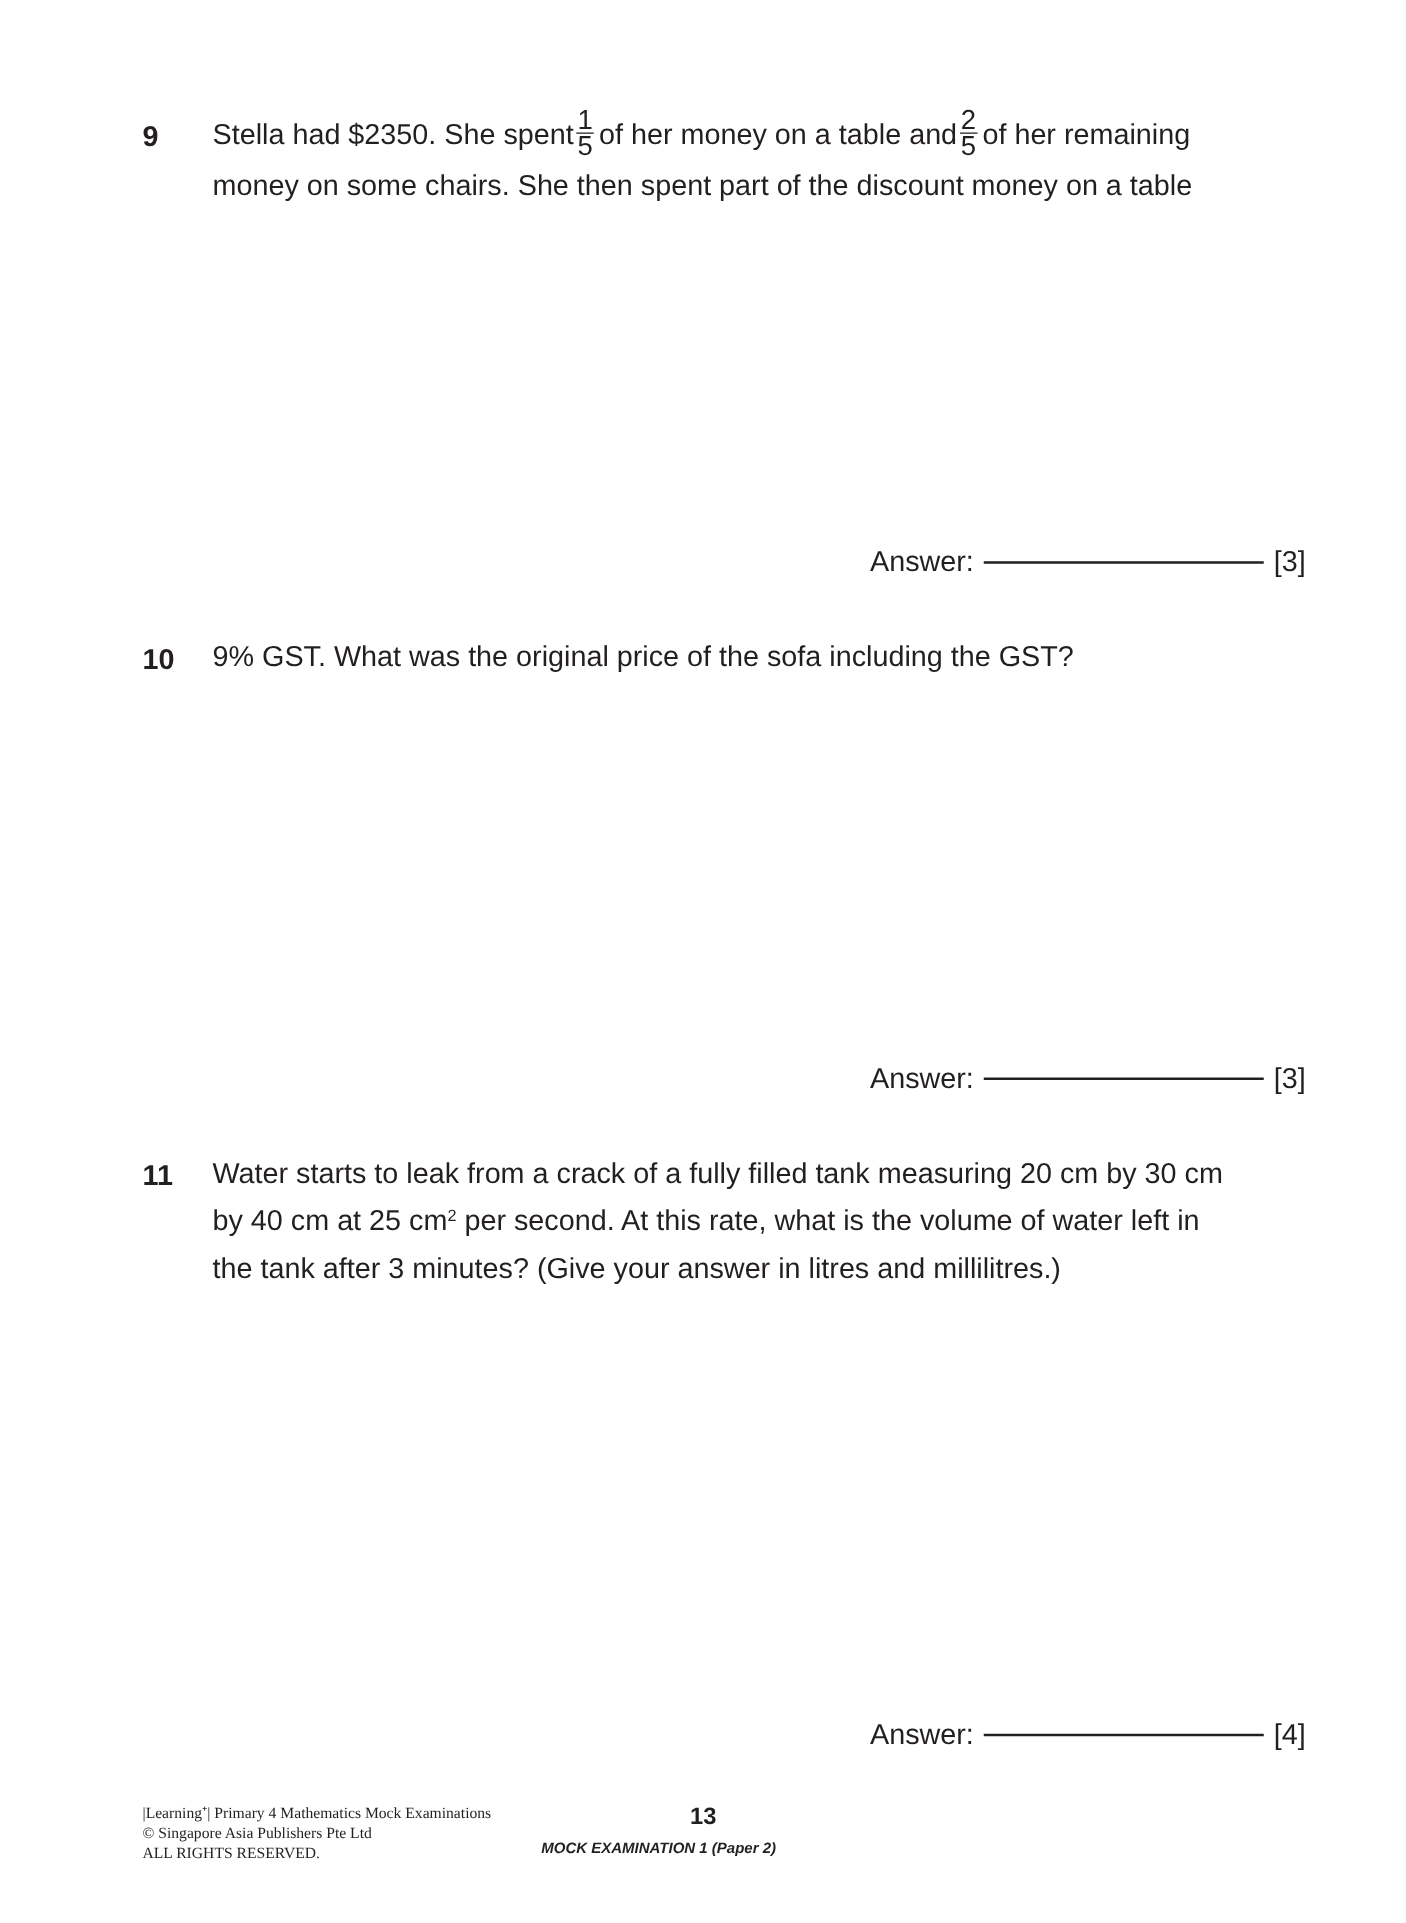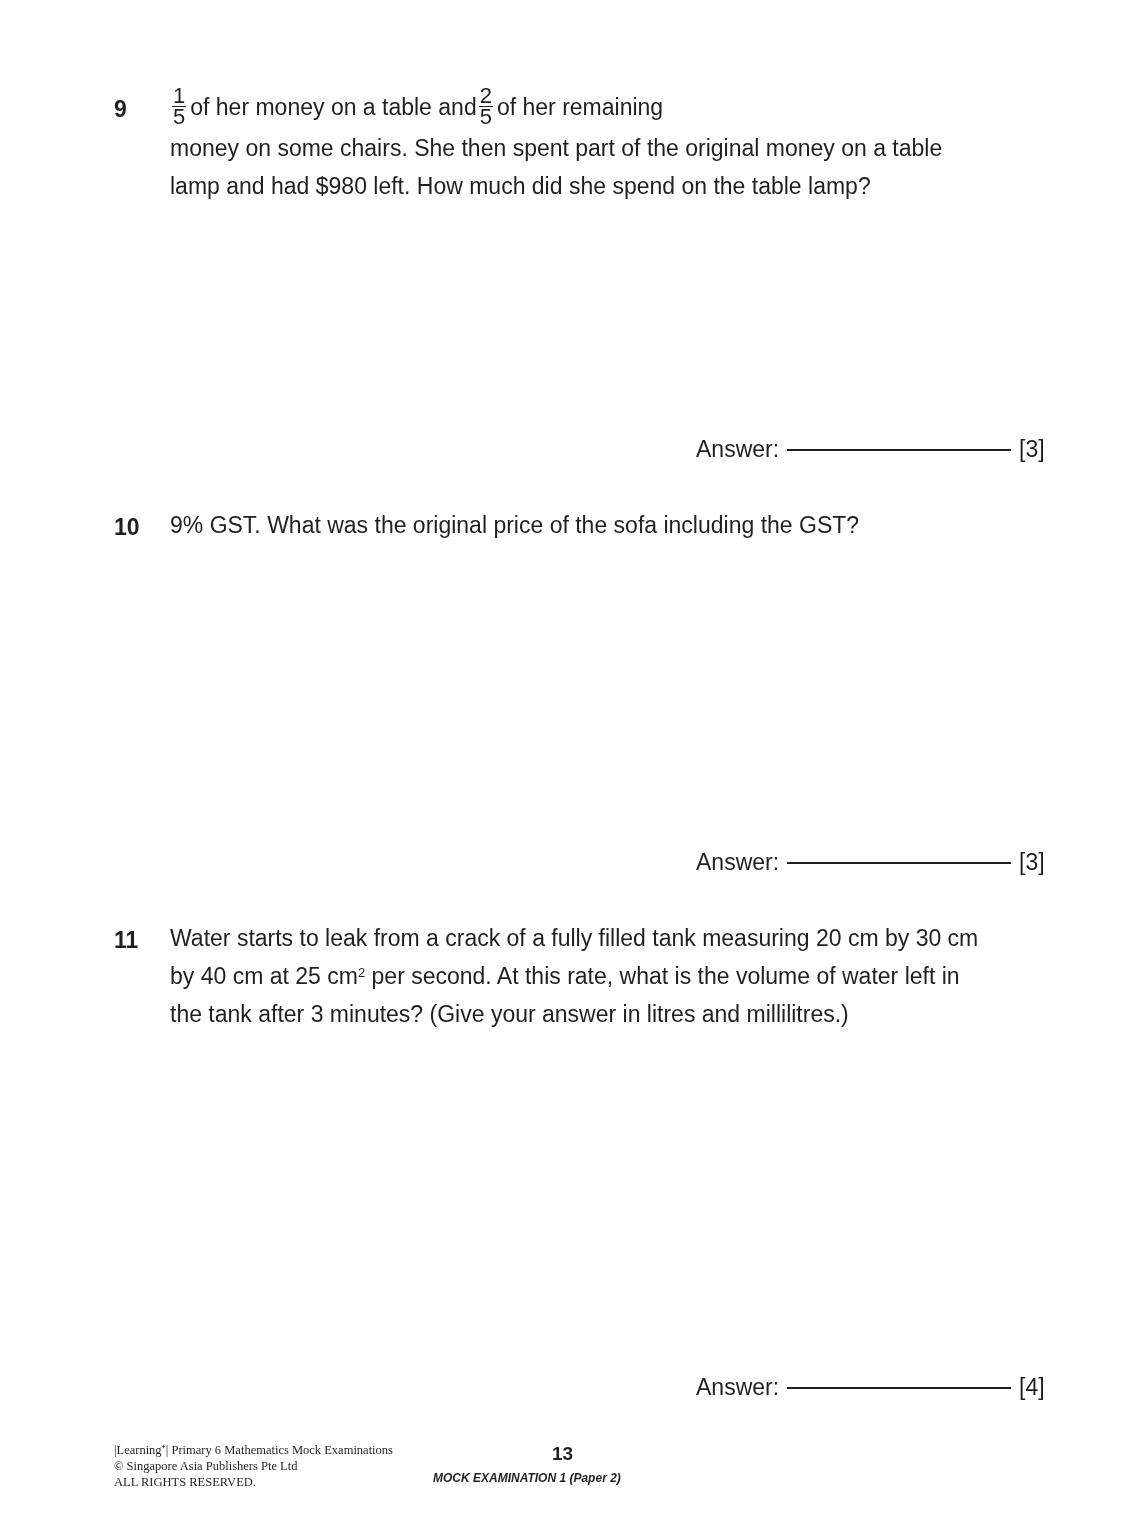--- a/index.html
+++ b/index.html
@@ -19,24 +19,23 @@
   .footer-num { position: absolute; left: 552px; top: 1443px; font-weight: bold; font-size: 19px; text-align: center; }
   .footer-title { position: absolute; left: 433px; top: 1471px; font-weight: bold; font-style: italic; font-size: 12px; }
 </style>
 </head>
 <body>
 
 <div class="q" style="top:88px;">
   <span class="qnum" style="top:8px;">9</span>
   <div class="qtext">
     <span class="line">
-      <span class="frac"><span class="num">1</span><span class="den">5</span></span><span>of her money on a table and</span><span class="frac"><span class="num">2</span><span class="den">5</span></span><span>of her remaining</span>
+      <span>Stella had $2350. She spent</span><span class="frac"><span class="num">1</span><span class="den">5</span></span><span>of her money on a table and</span><span class="frac"><span class="num">2</span><span class="den">5</span></span><span>of her remaining</span>
     </span>
-    <span class="line">money on some chairs. She then spent part of the original money on a table</span>
-    <span class="line">lamp and had $980 left. How much did she spend on the table lamp?</span>
+    <span class="line">money on some chairs. She then spent part of the discount money on a table</span>
   </div>
 </div>
 <div class="answer" style="top:436px;">
   <span>Answer:</span><span class="blank"></span><span>[3]</span>
 </div>
 
 <div class="q" style="top:506px;">
   <span class="qnum" style="top:8px;">10</span>
   <div class="qtext">
     <span class="line">9% GST. What was the original price of the sofa including the GST?</span>
@@ -52,18 +51,18 @@
     <span class="line">Water starts to leak from a crack of a fully filled tank measuring 20 cm by 30 cm</span>
     <span class="line"><span>by 40 cm at 25 cm</span><sup>2</sup><span> per second. At this rate, what is the volume of water left in</span></span>
     <span class="line">the tank after 3 minutes? (Give your answer in litres and millilitres.)</span>
   </div>
 </div>
 <div class="answer" style="top:1374px;">
   <span>Answer:</span><span class="blank"></span><span>[4]</span>
 </div>
 
 <div class="footer-left">
-  <div>|Learning⁺| Primary 6 Mathematics Mock Examinations</div>
+  <div>|Learning⁺| Primary 4 Mathematics Mock Examinations</div>
   <div>© Singapore Asia Publishers Pte Ltd</div>
   <div>ALL RIGHTS RESERVED.</div>
 </div>
 <div class="footer-num">13</div>
 <div class="footer-title">MOCK EXAMINATION 1 (Paper 2)</div>
 
 </body></html>

